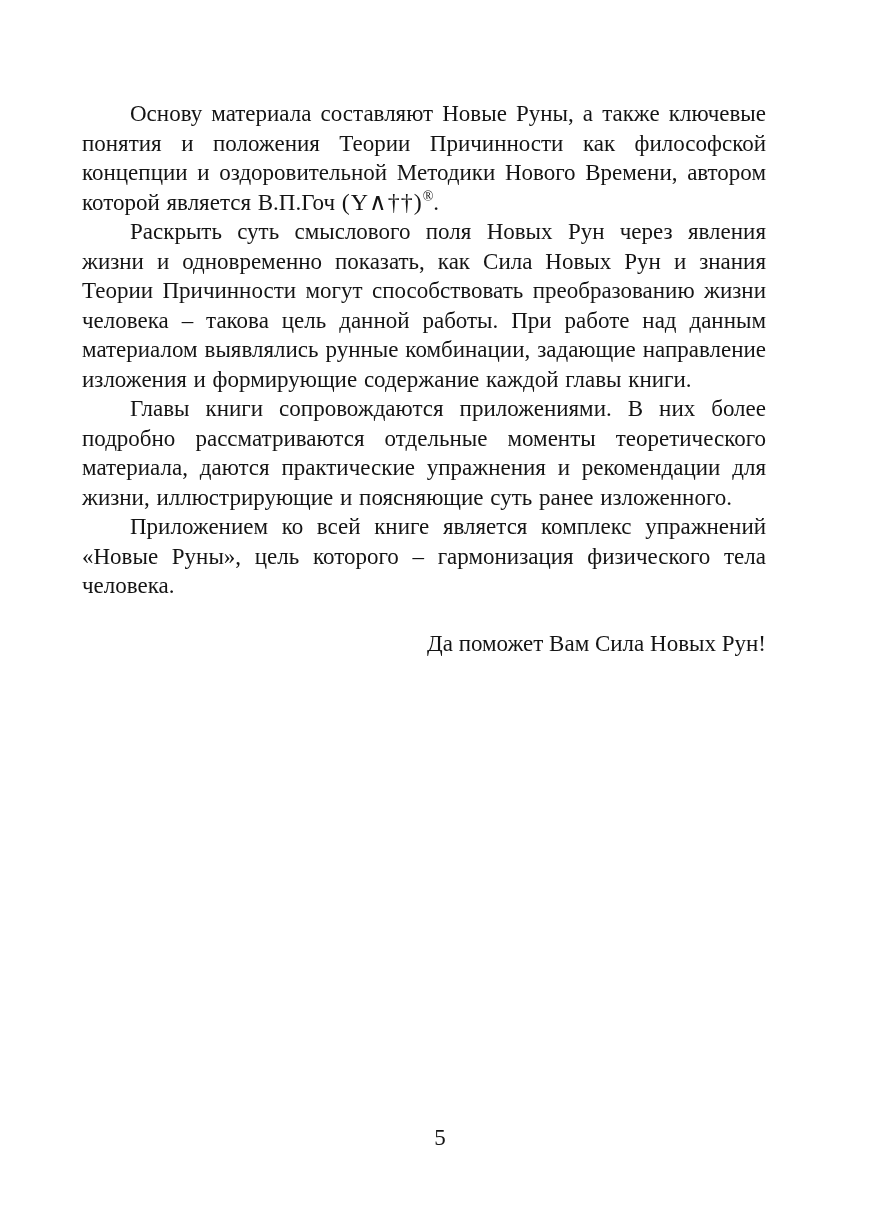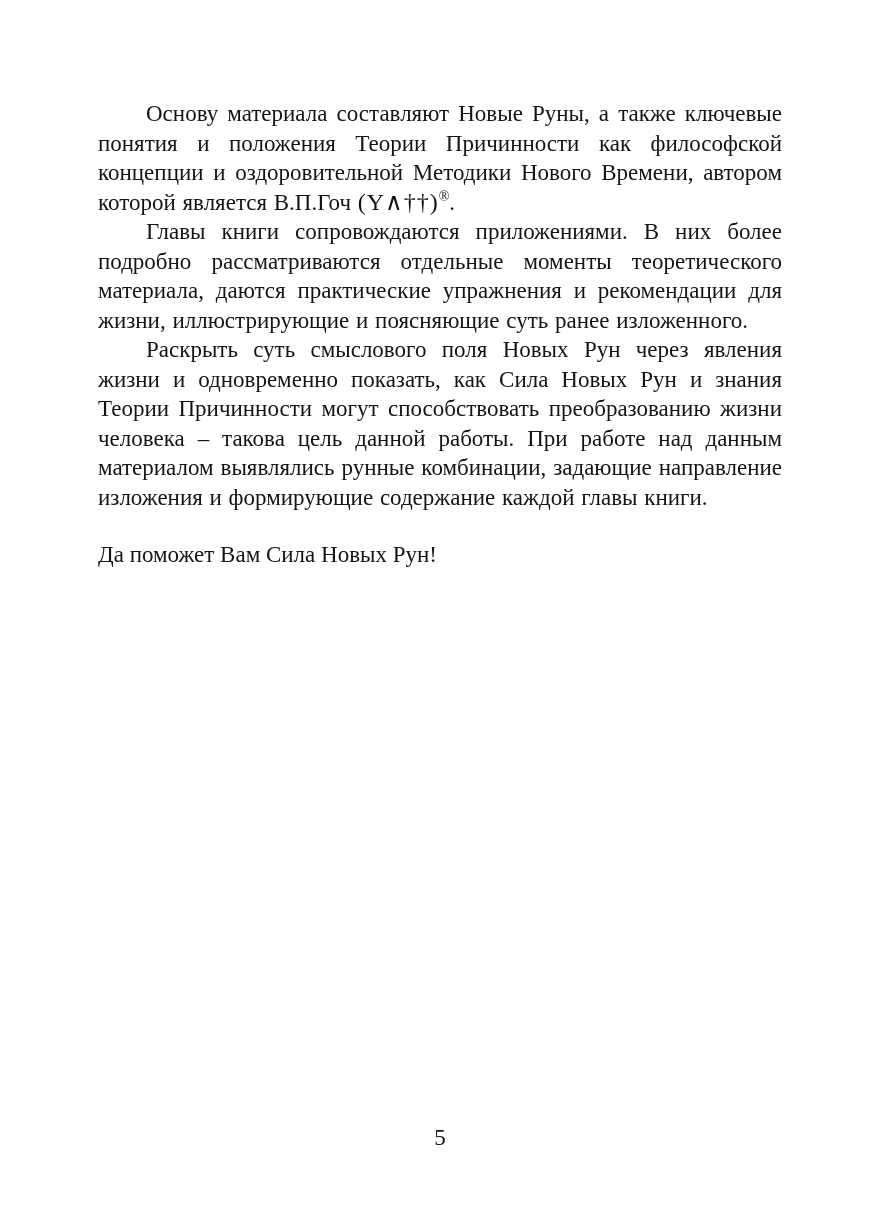--- a/index.html
+++ b/index.html
@@ -10,21 +10,21 @@
       position: relative;
       width: 880px;
       height: 1217px;
       background: #ffffff;
       overflow: hidden;
       font-family: "Liberation Serif", serif;
       color: #141414;
     }
     .page {
       position: absolute;
-      left: 98px;
+      left: 82px;
       top: 99px;
       width: 684px;
     }
     .para {
       margin: 0;
       font-size: 23px;
       line-height: 29.5px;
       text-align: justify;
       text-indent: 48px;
       word-spacing: 1px;
@@ -41,43 +41,44 @@
     }
     .reg {
       font-size: 14px;
       line-height: 0;
       vertical-align: super;
     }
     .closing {
       margin: 28px 0 0 0;
       font-size: 23px;
       line-height: 29.5px;
-      text-align: left;
+      text-align: right;
       text-indent: 0;
     }
     .page-number {
       position: absolute;
       left: 98px;
       top: 1123px;
       width: 684px;
       text-align: center;
       font-size: 23px;
       line-height: 29.5px;
     }
   </style>
 </head>
 <body>
 
 <div class="page">
 
   <p class="para"><span>Основу материала составляют Новые Руны, а также ключевые понятия и положения Теории Причинности как философской концепции и оздоровительной Методики Нового Времени, автором которой является В.П.Гоч </span><span class="runes">(Y∧††)</span><sup class="reg">®</sup><span>.</span></p>
 
+  <p class="para">Раскрыть суть смыслового поля Новых Рун через явления жизни и одновременно показать, как Сила Новых Рун и знания Теории Причинности могут способствовать преобразованию жизни человека – такова цель данной работы. При работе над данным материалом выявлялись рунные комбинации, задающие направление изложения и формирующие содержание каждой главы книги.</p>
+
   <p class="para">Главы книги сопровождаются приложениями. В них более подробно рассматриваются отдельные моменты теоретического материала, даются практические упражнения и рекомендации для жизни, иллюстрирующие и поясняющие суть ранее изложенного.</p>
 
-  <p class="para">Раскрыть суть смыслового поля Новых Рун через явления жизни и одновременно показать, как Сила Новых Рун и знания Теории Причинности могут способствовать преобразованию жизни человека – такова цель данной работы. При работе над данным материалом выявлялись рунные комбинации, задающие направление изложения и формирующие содержание каждой главы книги.</p>
-
+  <p class="para">Приложением ко всей книге является комплекс упражнений «Новые Руны», цель которого – гармонизация физического тела человека.</p>
 
 
   <p class="closing">Да поможет Вам Сила Новых Рун!</p>
 
 </div>
 
 <div class="page-number">5</div>
 
 </body></html>

